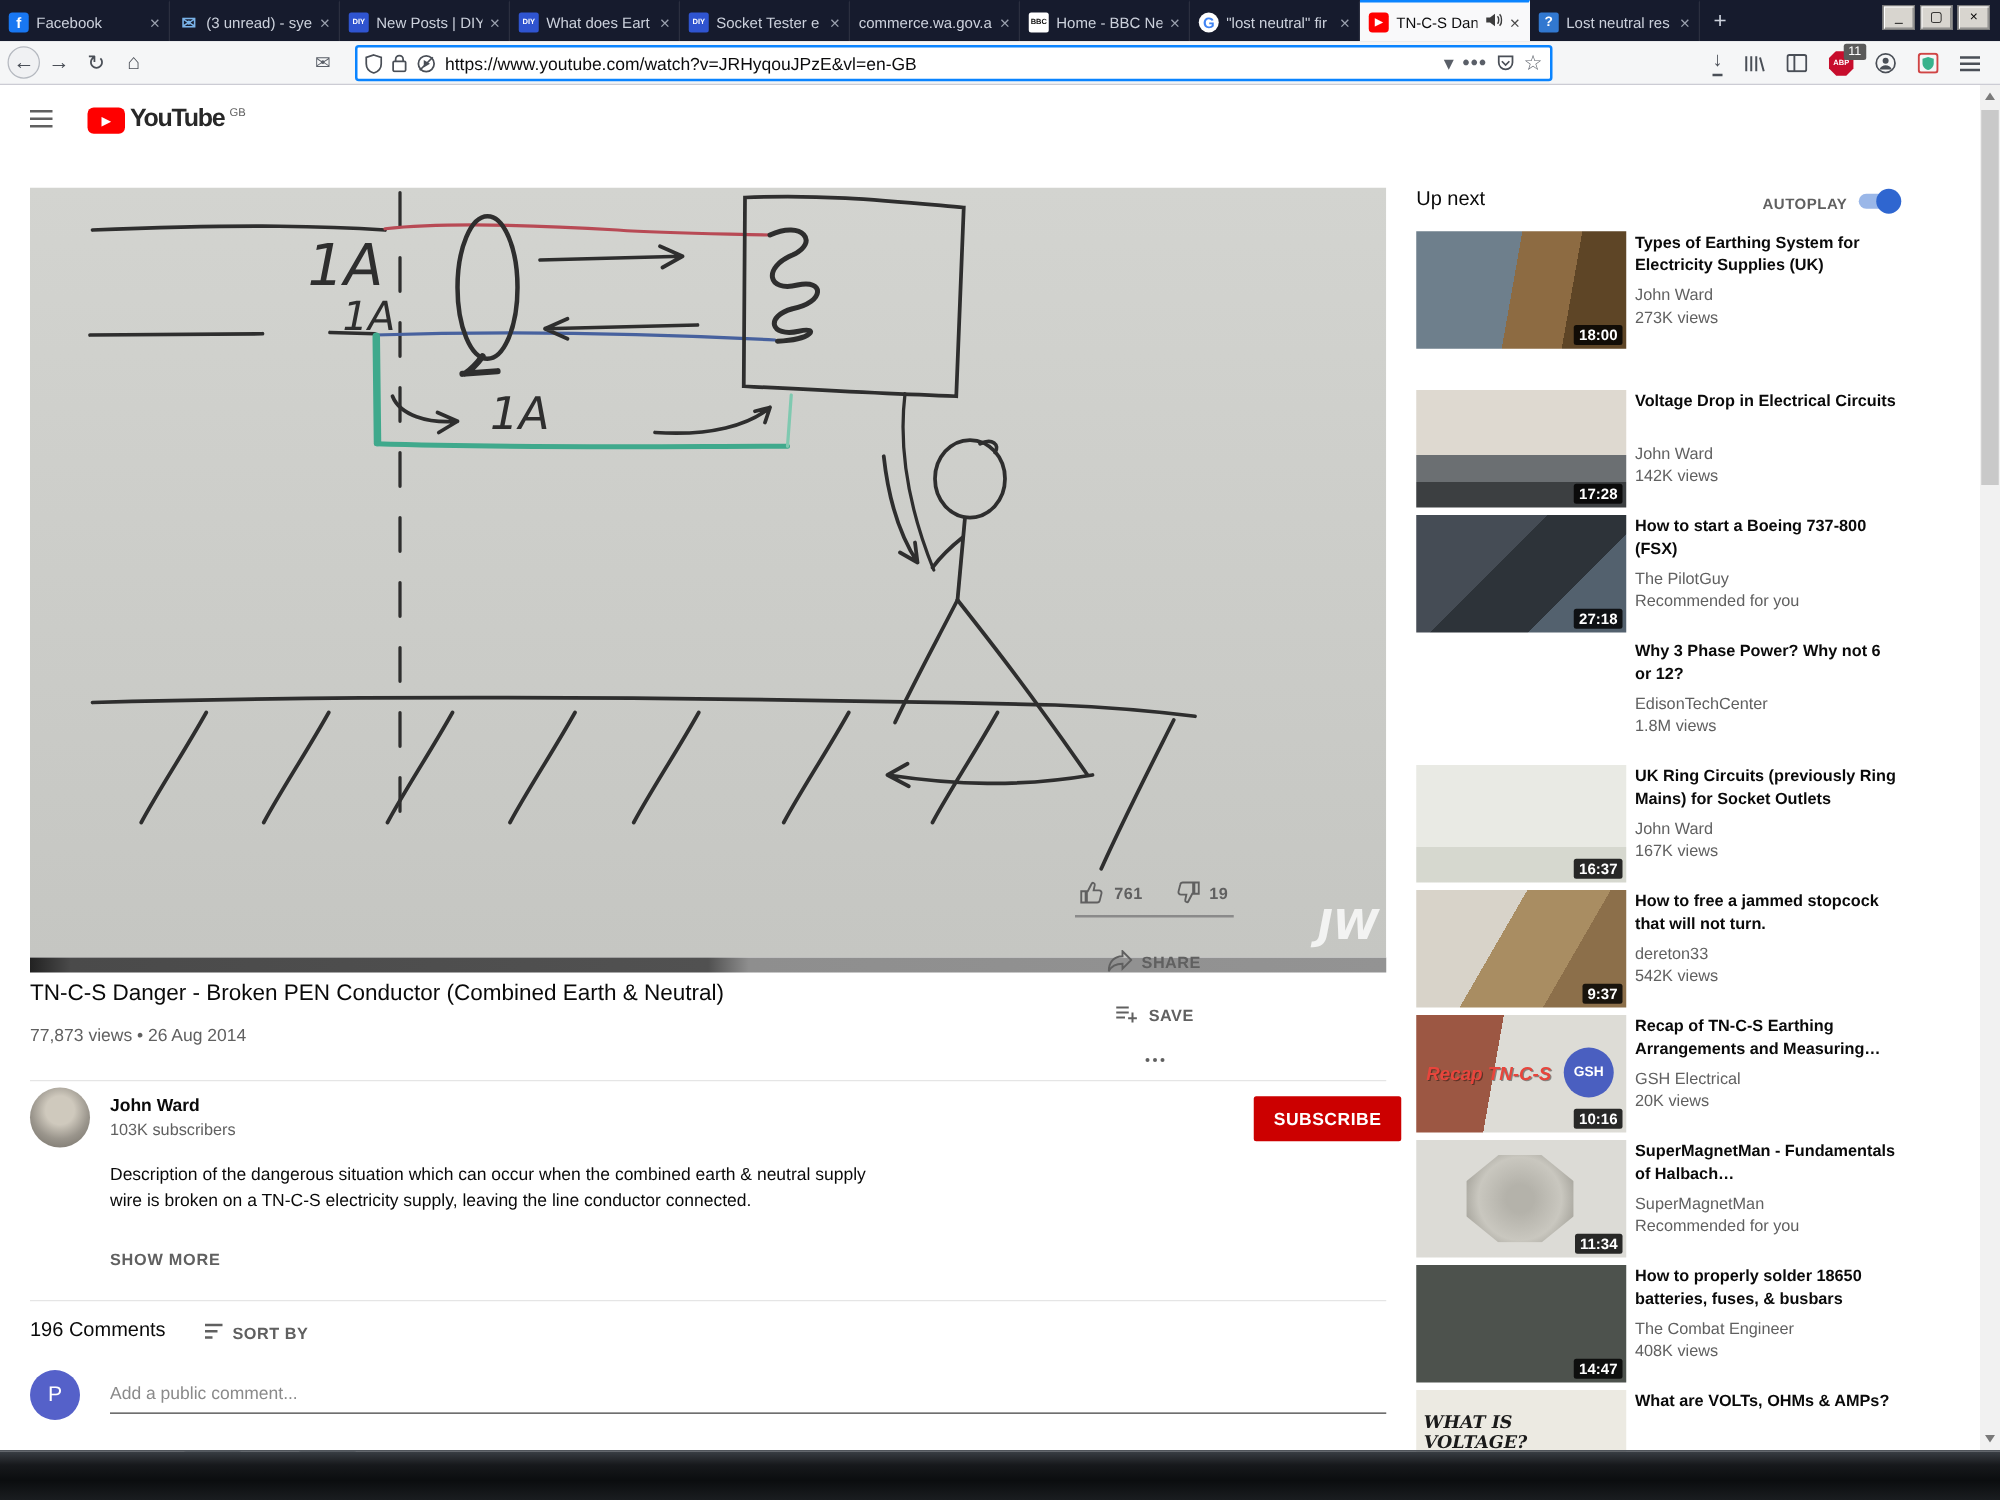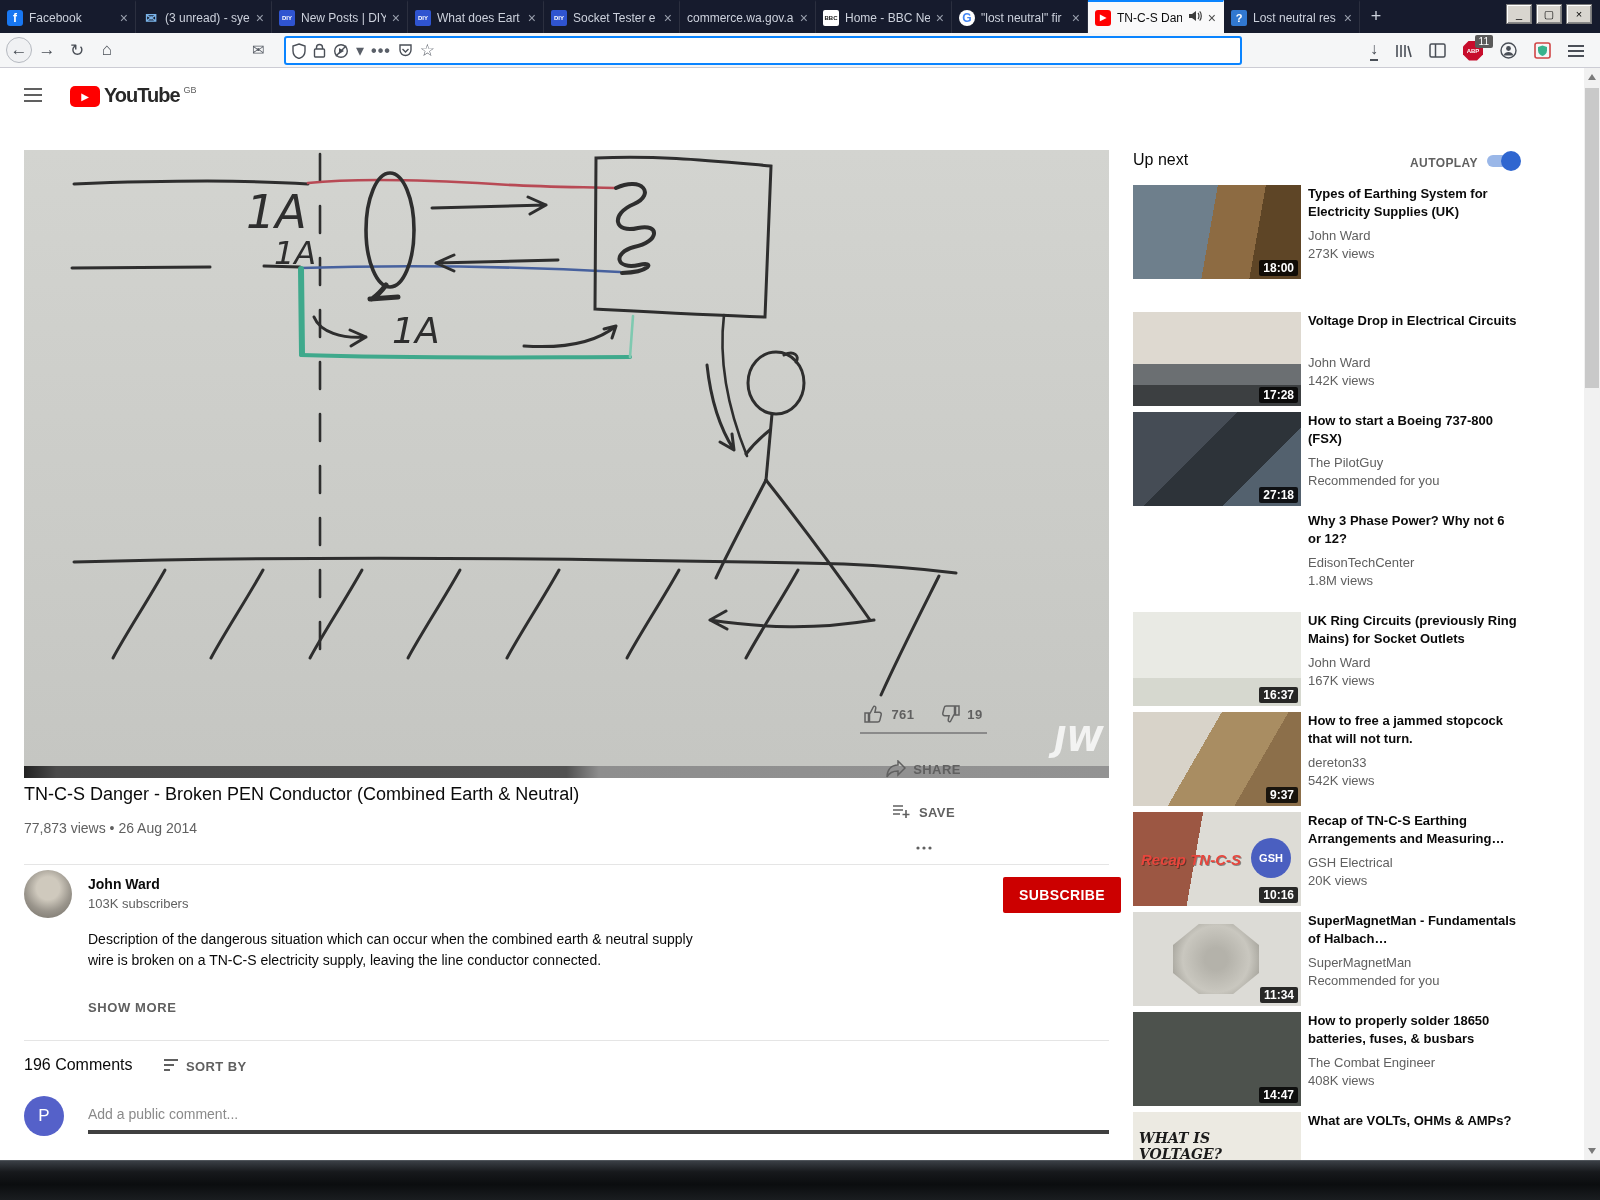--- a/index.html
+++ b/index.html
@@ -95,21 +95,21 @@
   .showmore { position:absolute; left:88px; top:1000px; font-size:13px; font-weight:bold;
     color:#606060; letter-spacing:.6px; }
   .cmcount { position:absolute; left:24px; top:1056px; font-size:16px; color:#0a0a0a; }
   .sortby { position:absolute; left:164px; top:1059px; display:flex; align-items:flex-start; gap:8px;
     font-size:13px; font-weight:bold; color:#606060; letter-spacing:.4px; }
   .sorticon { display:flex; flex-direction:column; gap:3px; }
   .sorticon i { height:2px; background:#606060; }
   .cmavatar { position:absolute; left:24px; top:1096px; width:40px; height:40px; border-radius:50%;
     background:#5561c9; color:#fff; display:flex; align-items:center; justify-content:center; font-size:17px; }
   .cmfield { position:absolute; left:88px; top:1106px; width:1021px; font-size:14px; color:#8a8a8a;
-    padding-bottom:8px; border-bottom:4px solid #404040; }
+    padding-bottom:8px; border-bottom:1px solid #404040; }
 
   
   .upnext { position:absolute; left:1133px; top:151px; font-size:16px; color:#0a0a0a; }
   .autoplay { position:absolute; left:1410px; top:156px; font-size:12px; font-weight:bold;
     color:#606060; letter-spacing:.4px; }
   .toggle { position:absolute; left:1487px; top:155px; width:32px; height:12px; background:#9ab7e8;
     border-radius:6px; }
   .toggle i { position:absolute; right:-2px; top:-4px; width:20px; height:20px; border-radius:50%;
     background:#2f66d0; }
   .sitem { position:absolute; left:1133px; width:384px; height:94px; }
@@ -267,20 +267,21 @@
           <path d="M3.5 6V4.5a3 3 0 016 0V6" fill="none" stroke="#4a4f57" stroke-width="1.4"></path>
         </svg>
     </span>
     <span class="uicon">
       <svg width="16" height="16" viewBox="0 0 16 16">
           <circle cx="8" cy="8" r="6.3" fill="none" stroke="#4a4f57" stroke-width="1.4"></circle>
           <path d="M6 5l5 3-5 3z" fill="#4a4f57"></path>
           <path d="M2.8 13.2L13.2 2.8" stroke="#4a4f57" stroke-width="1.4"></path>
         </svg>
     </span>
+    <input value="https://www.youtube.com/watch?v=JRHyqouJPzE&amp;vl=en-GB" style="">
     <span class="uicon">▾</span>
     <span class="uicon" style="letter-spacing:1px;font-weight:bold">•••</span>
     <span class="uicon">
       <svg width="15" height="15" viewBox="0 0 15 15">
           <path d="M2 2h11v5a5.5 5.5 0 01-11 0z" fill="none" stroke="#4a4f57" stroke-width="1.4"></path>
           <path d="M4.5 6l3 3 3-3" fill="none" stroke="#4a4f57" stroke-width="1.4"></path>
         </svg>
     </span>
     <span class="uicon" style="font-size:17px">☆</span>
   </div>

